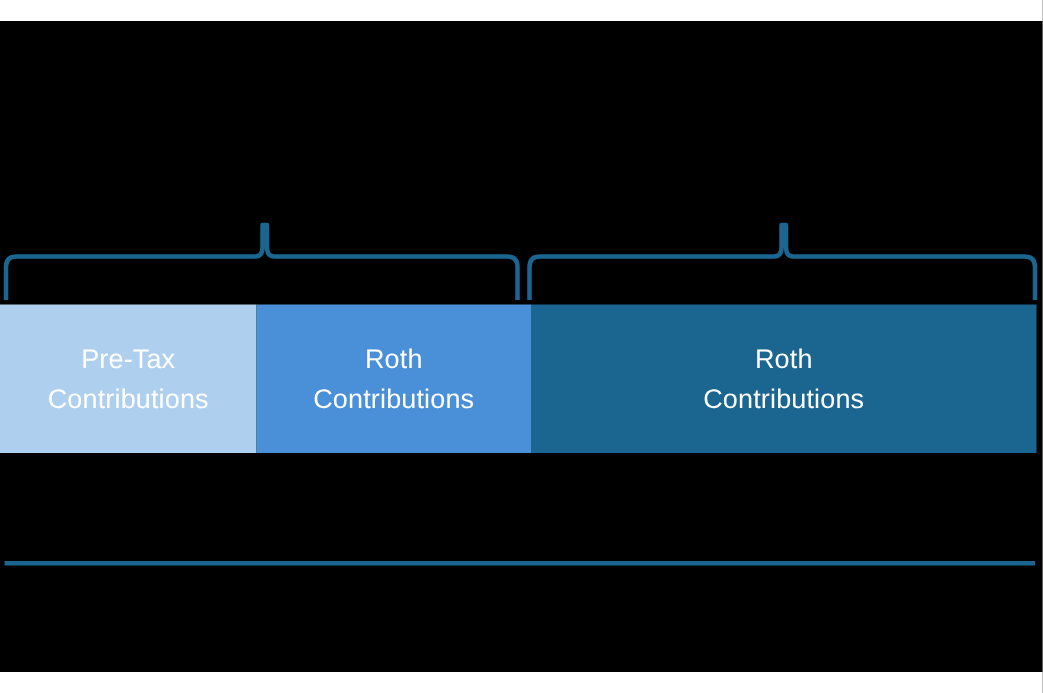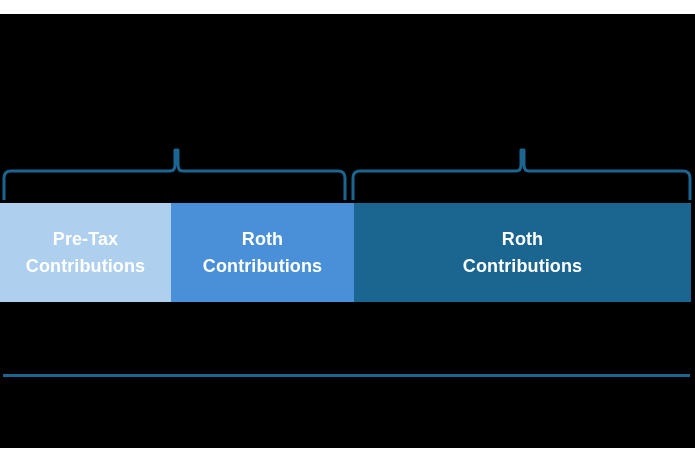--- a/index.html
+++ b/index.html
@@ -52,21 +52,21 @@
     align-items: stretch;
   }
   .seg {
     display: flex;
     align-items: center;
     justify-content: center;
     text-align: center;
     color: #ffffff;
     font-size: 18px;
     line-height: 27px;
-    font-weight: 700;
+    font-weight: 400;
     letter-spacing: 0.1px;
     box-sizing: border-box;
     overflow: hidden;
   }
   .seg-pretax  { width: 171px; background: #aed0ee; }
   .seg-roth    { width: 183px; background: #4a90d9; }
   .seg-rothbig { width: 337px; background: #1a6690; }
   .seg-label {
     display: block;
     white-space: pre-line;

